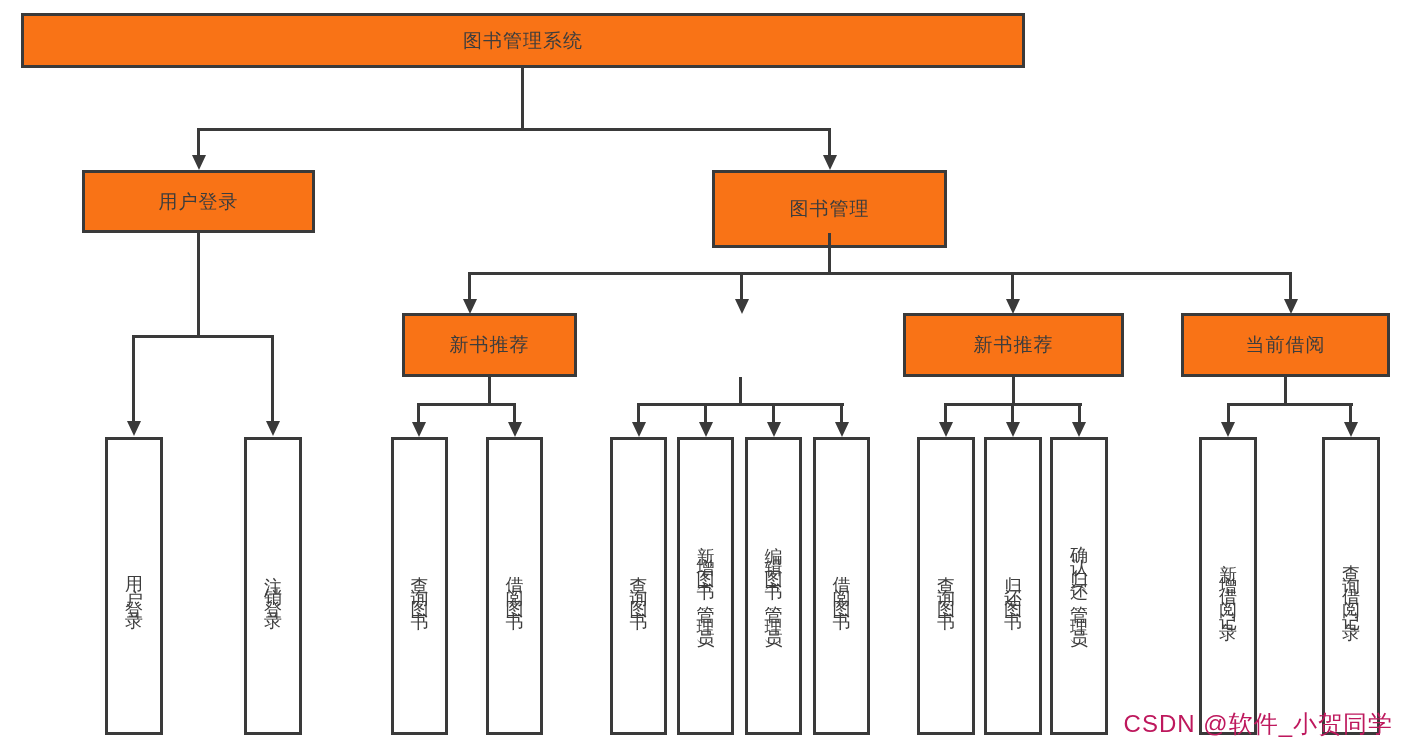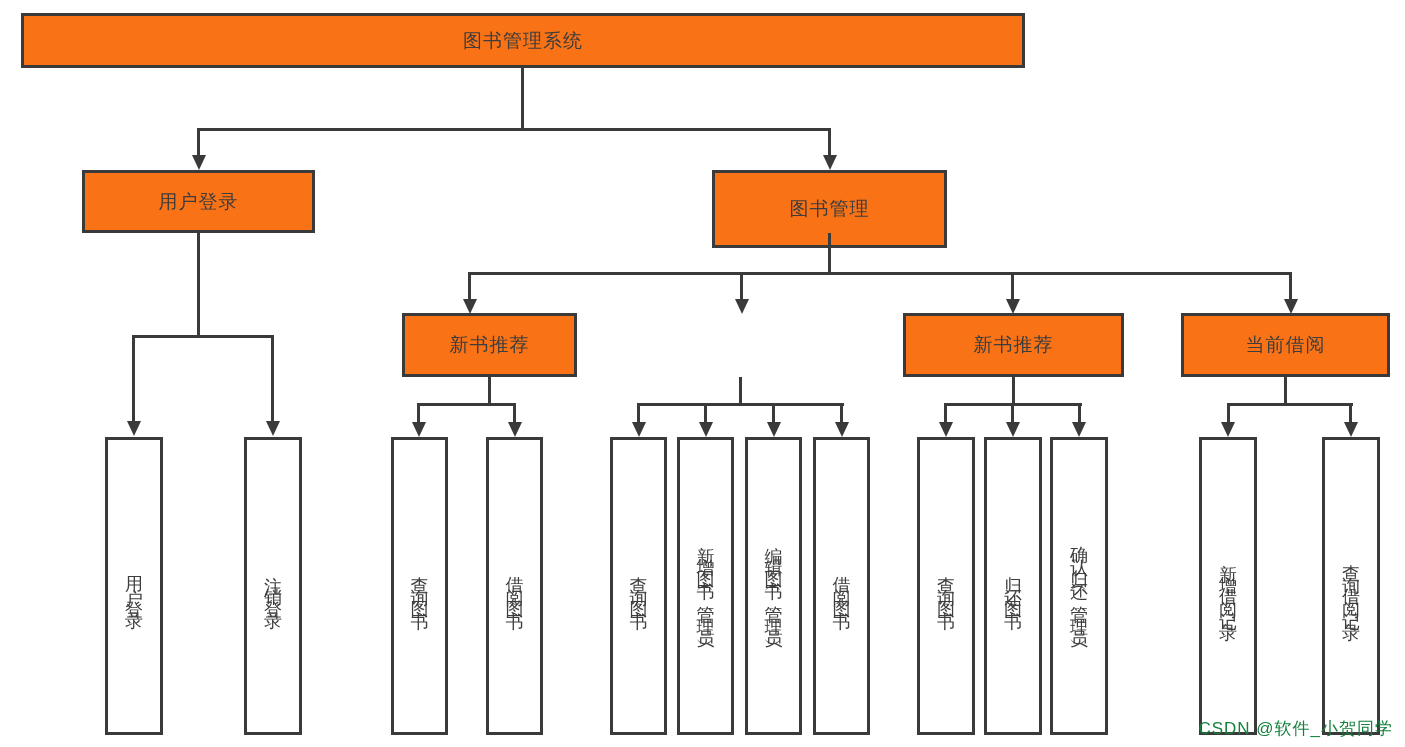--- a/index.html
+++ b/index.html
@@ -26,21 +26,21 @@
     writing-mode:vertical-rl;text-orientation:mixed;letter-spacing:12px;line-height:1;
   }
   .cl{position:absolute;background:var(--line);}
   .ah{
     position:absolute;width:0;height:0;
     border-left:7px solid transparent;border-right:7px solid transparent;
     border-top:15px solid var(--line);
   }
   .watermark{
     position:absolute;right:12px;bottom:7px;
-    font-size:17px;color:#15803d;letter-spacing:1px;z-index:5;white-space:nowrap;
+    font-size:24px;color:#be185d;letter-spacing:1px;z-index:5;white-space:nowrap;
   }
 </style>
 </head>
 <body>
 
 <div class="canvas">
 
   <div class="hbox" style="left:21px;top:13px;width:1004px;height:55px">
     <span>图书管理系统</span>
   </div>

